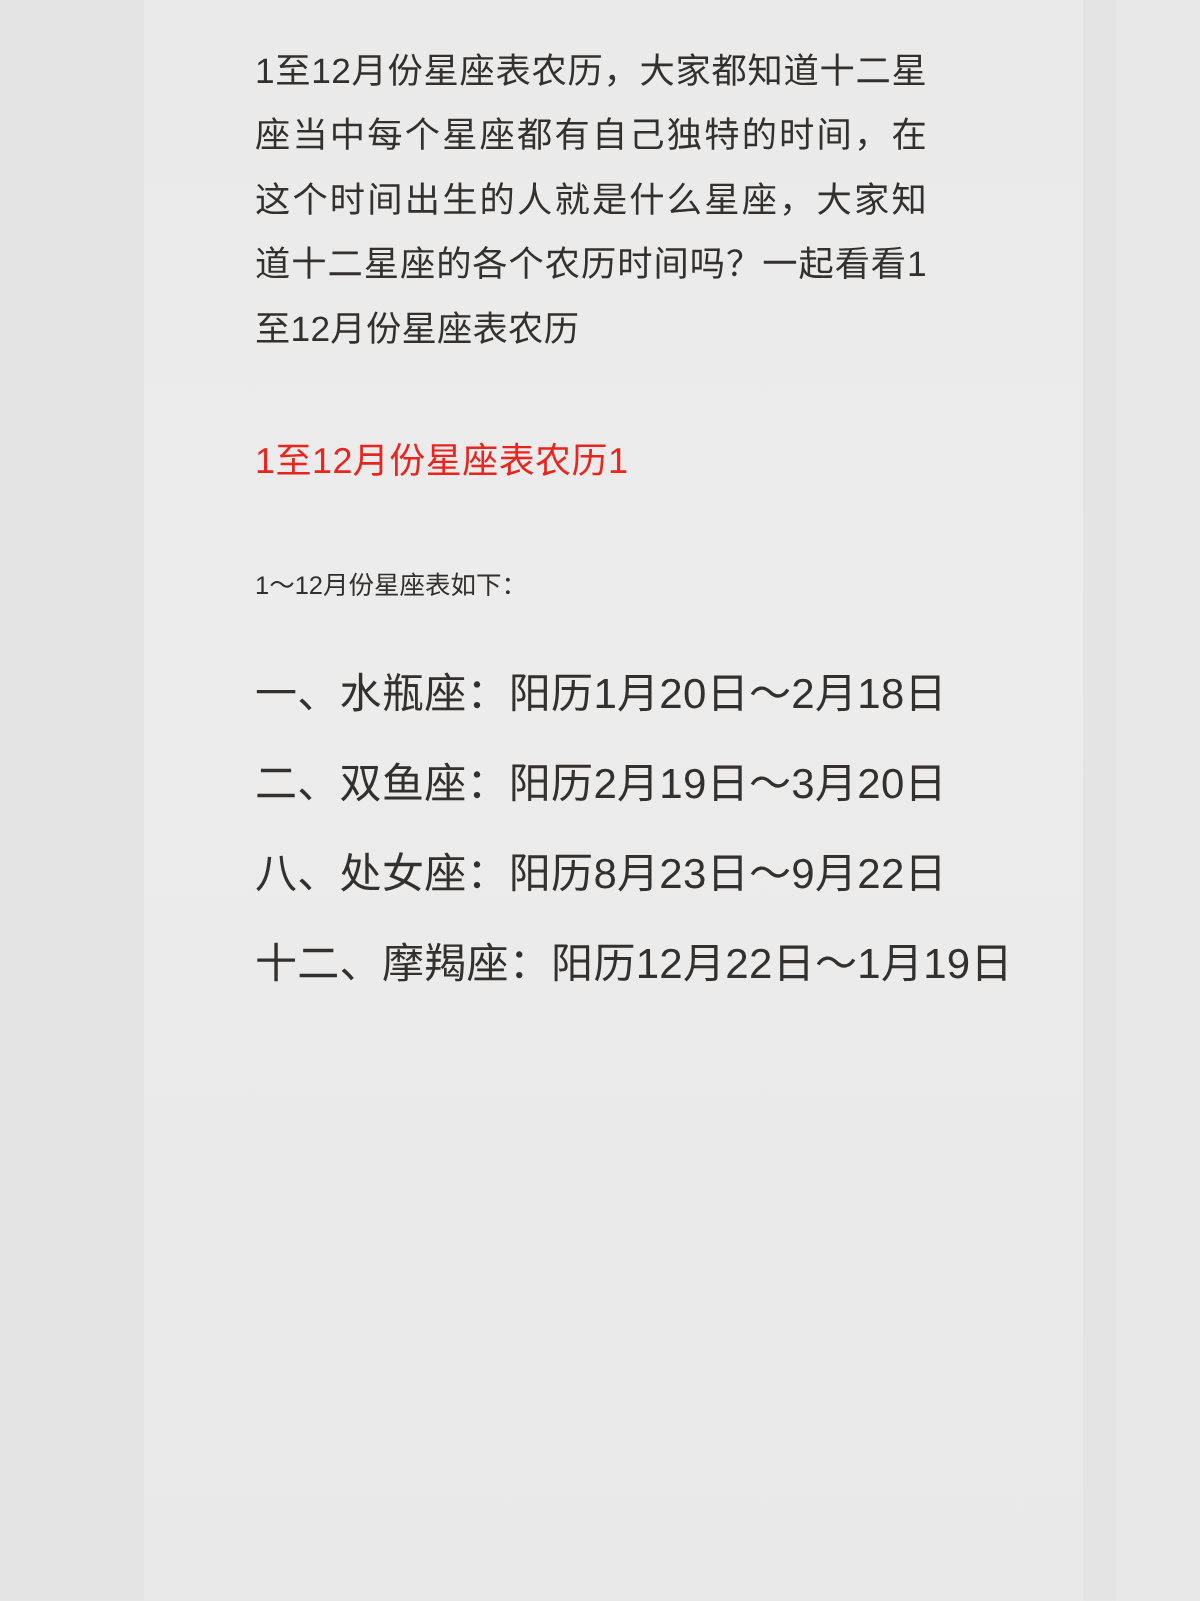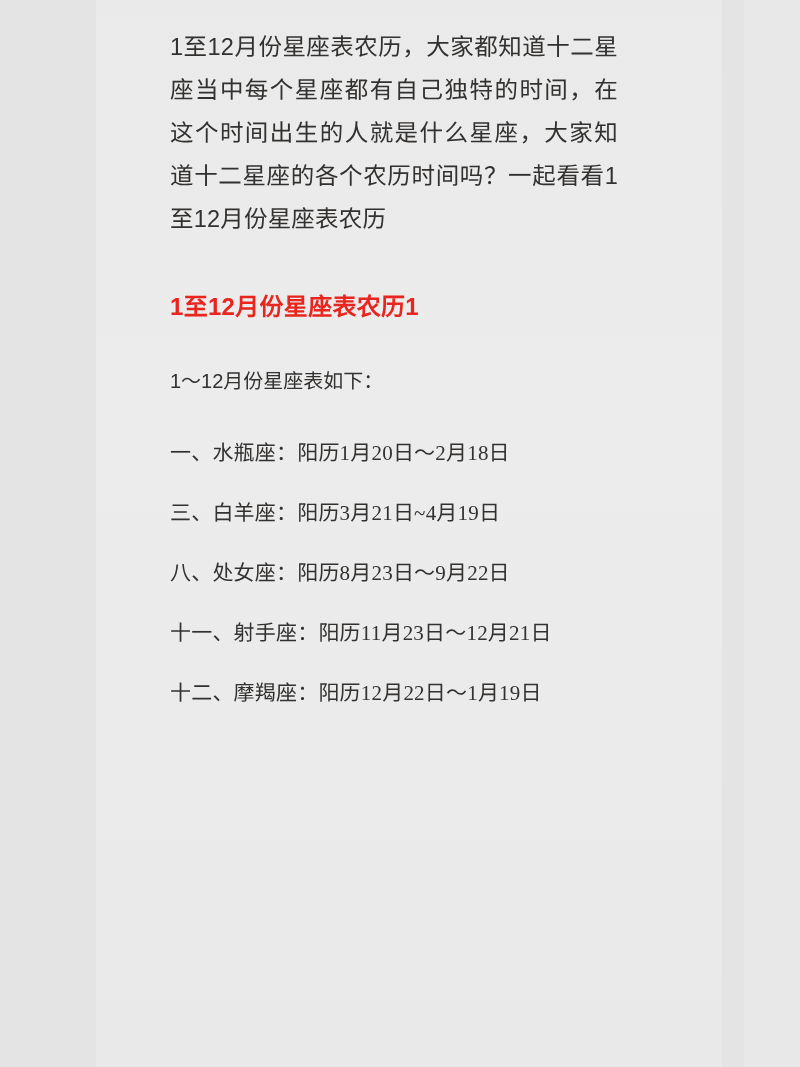--- a/index.html
+++ b/index.html
@@ -41,61 +41,59 @@
     font-size: 23.5px;
     line-height: 43px;
     color: #32312f;
     letter-spacing: 0.2px;
     text-align: justify;
     margin: 0;
   }
   .heading {
     margin: 46px 0 0 0;
     font-size: 24px;
-    font-weight: bold;
+    font-weight: normal;
     color: #e8251e;
     letter-spacing: 0.3px;
   }
   .subline {
-    margin: 39px 0 0 0;
-    font-size: 20px;
+    margin: 49px 0 0 0;
+    font-size: 17px;
     color: #32312f;
     line-height: 40px;
   }
   .list {
     margin: 22px 0 0 0;
     padding: 0;
     list-style: none;
   }
   .list li {
-    font-size: 21px;
+    font-size: 28px;
     color: #32312f;
     line-height: 60px;
     white-space: nowrap;
     letter-spacing: 0.2px;
-    font-family: Liberation Serif, serif;
   }
   .li-name { }
   .li-range { }
 </style>
 </head>
 <body>
 
 <div class="page">
   <div class="edge-left"></div>
   <div class="edge-right"></div>
 
   <div class="content">
     <p class="intro">1至12月份星座表农历，大家都知道十二星座当中每个星座都有自己独特的时间，在这个时间出生的人就是什么星座，大家知道十二星座的各个农历时间吗？一起看看1至12月份星座表农历</p>
 
     <h2 class="heading">1至12月份星座表农历1</h2>
 
     <p class="subline">1～12月份星座表如下：</p>
 
     <ul class="list">
       <li><span class="li-name">一、水瓶座：</span><span class="li-range">阳历1月20日～2月18日</span></li>
-      <li><span class="li-name">三、白羊座：</span><span class="li-range">阳历3月21日~4月19日</span></li>
+      <li><span class="li-name">二、双鱼座：</span><span class="li-range">阳历2月19日～3月20日</span></li>
       <li><span class="li-name">八、处女座：</span><span class="li-range">阳历8月23日～9月22日</span></li>
-      <li><span class="li-name">十一、射手座：</span><span class="li-range">阳历11月23日～12月21日</span></li>
       <li><span class="li-name">十二、摩羯座：</span><span class="li-range">阳历12月22日～1月19日</span></li>
     </ul>
   </div>
 </div>
 
 </body></html>

